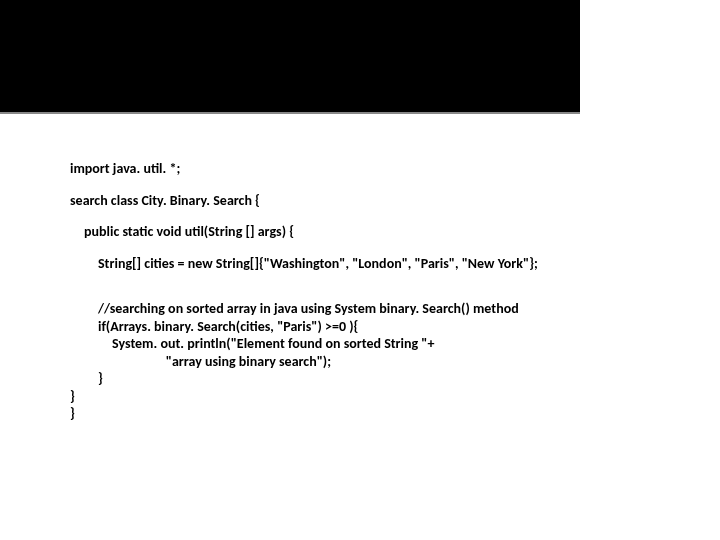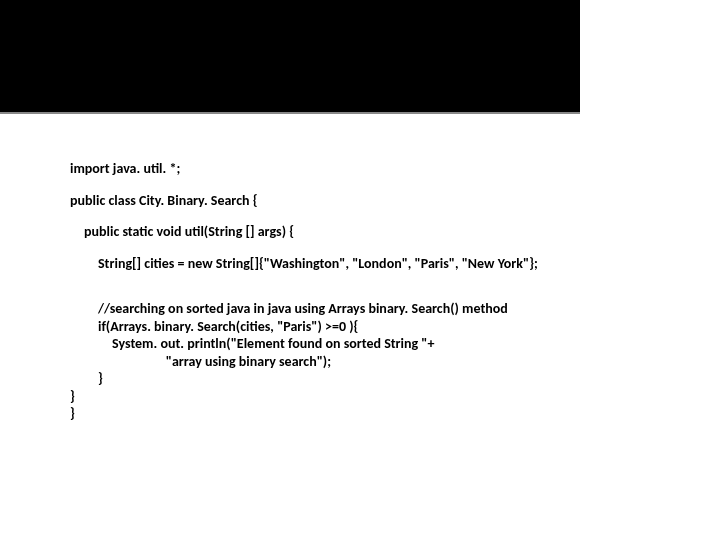--- a/index.html
+++ b/index.html
@@ -25,28 +25,28 @@
 </style>
 </head>
 <body>
 <div class="slide">
   <div class="header"></div>
   <div class="hr"></div>
 
   <div class="content">
     <div>import java. util. *;</div>
     <div class="blank"></div>
-    <div>public class City. Binary. Search {</div>
+    <div>search class City. Binary. Search {</div>
     <div class="blank"></div>
     <div class="indent1">public static void util(String [] args) {</div>
     <div class="blank"></div>
     <div class="indent2">String[] cities = new String[]{"Washington", "London", "Paris", "New York"};</div>
     <div class="blank"></div>
     <div class="blank"></div>
-    <div class="indent2">//searching on sorted java in java using Arrays binary. Search() method</div>
+    <div class="indent2">//searching on sorted array in java using System binary. Search() method</div>
     <div class="indent2">if(Arrays. binary. Search(cities, "Paris") &gt;=0 ){</div>
     <div class="indent3">System. out. println("Element found on sorted String "+</div>
     <div class="indent3">                 "array using binary search");</div>
     <div class="indent2">}</div>
     <div>}</div>
     <div>}</div>
   </div>
 </div>
 
 </body></html>

